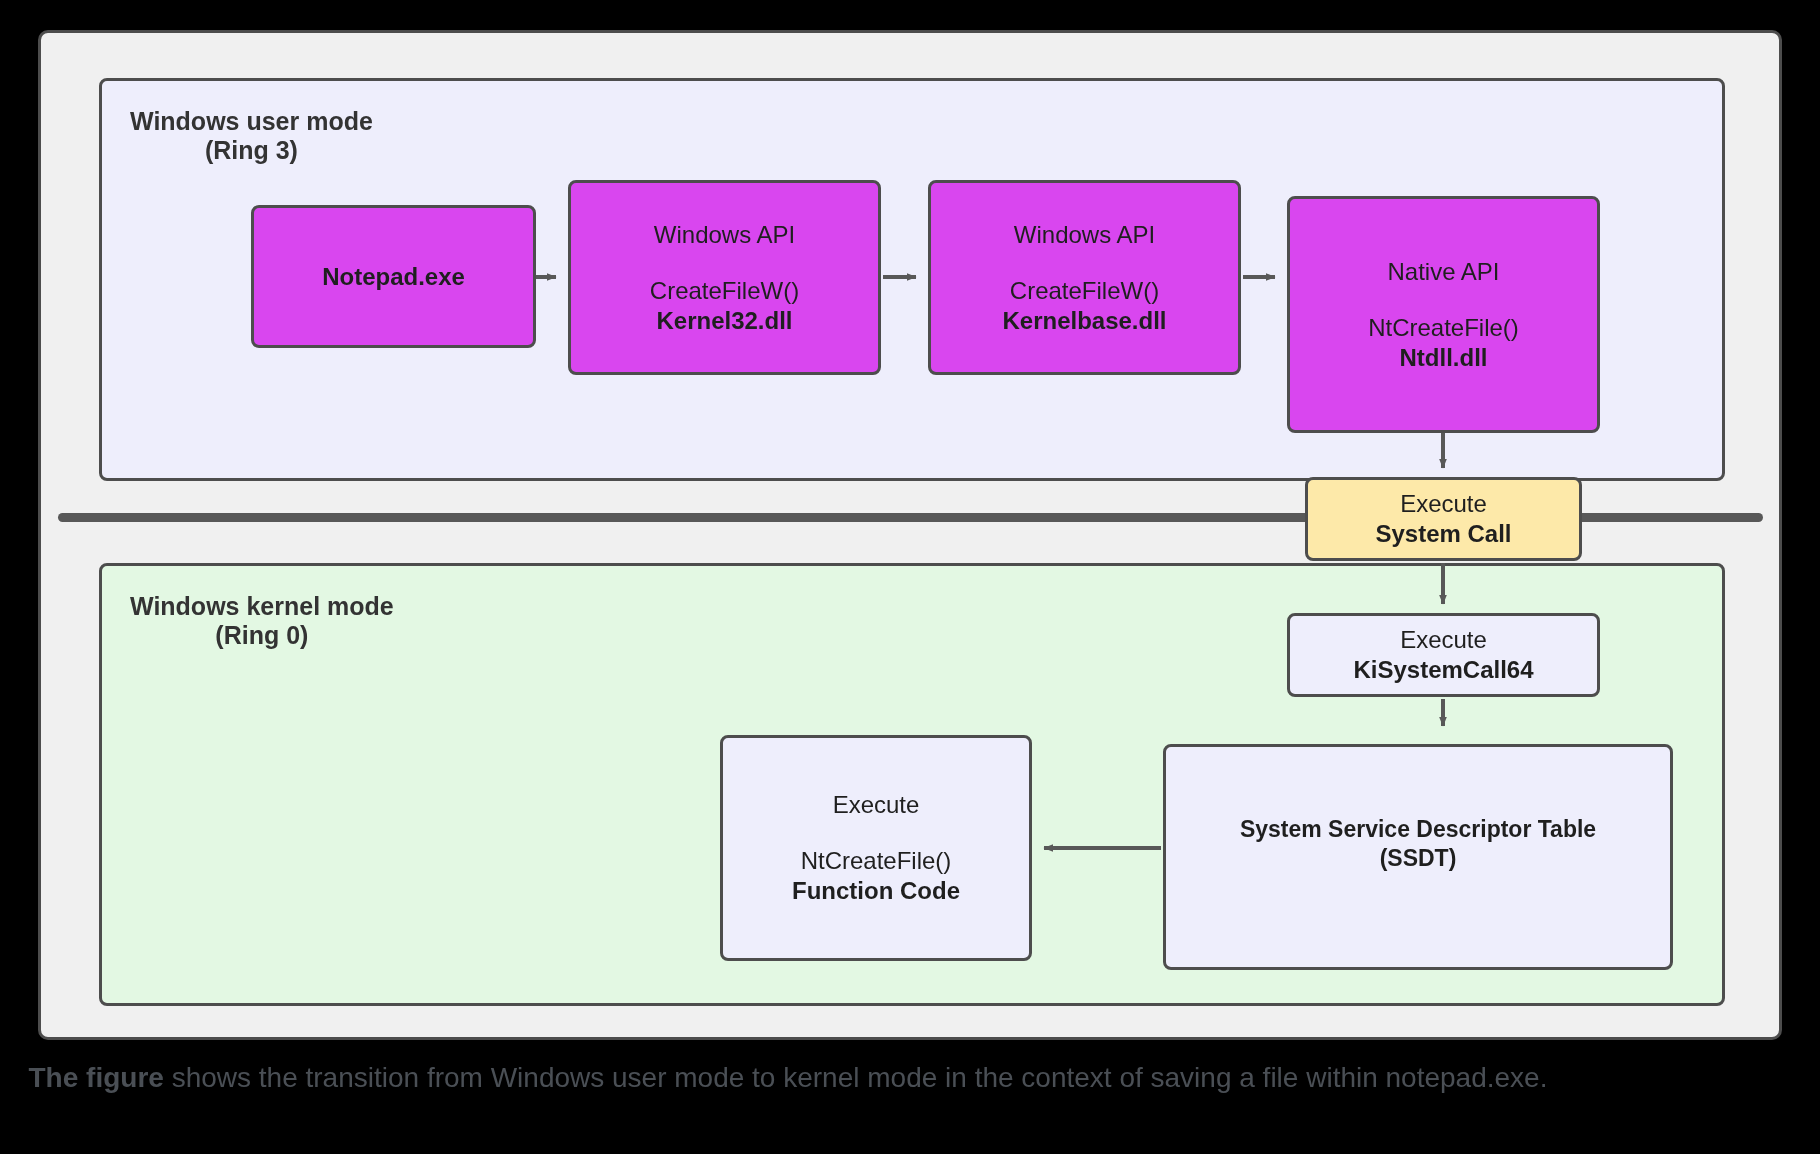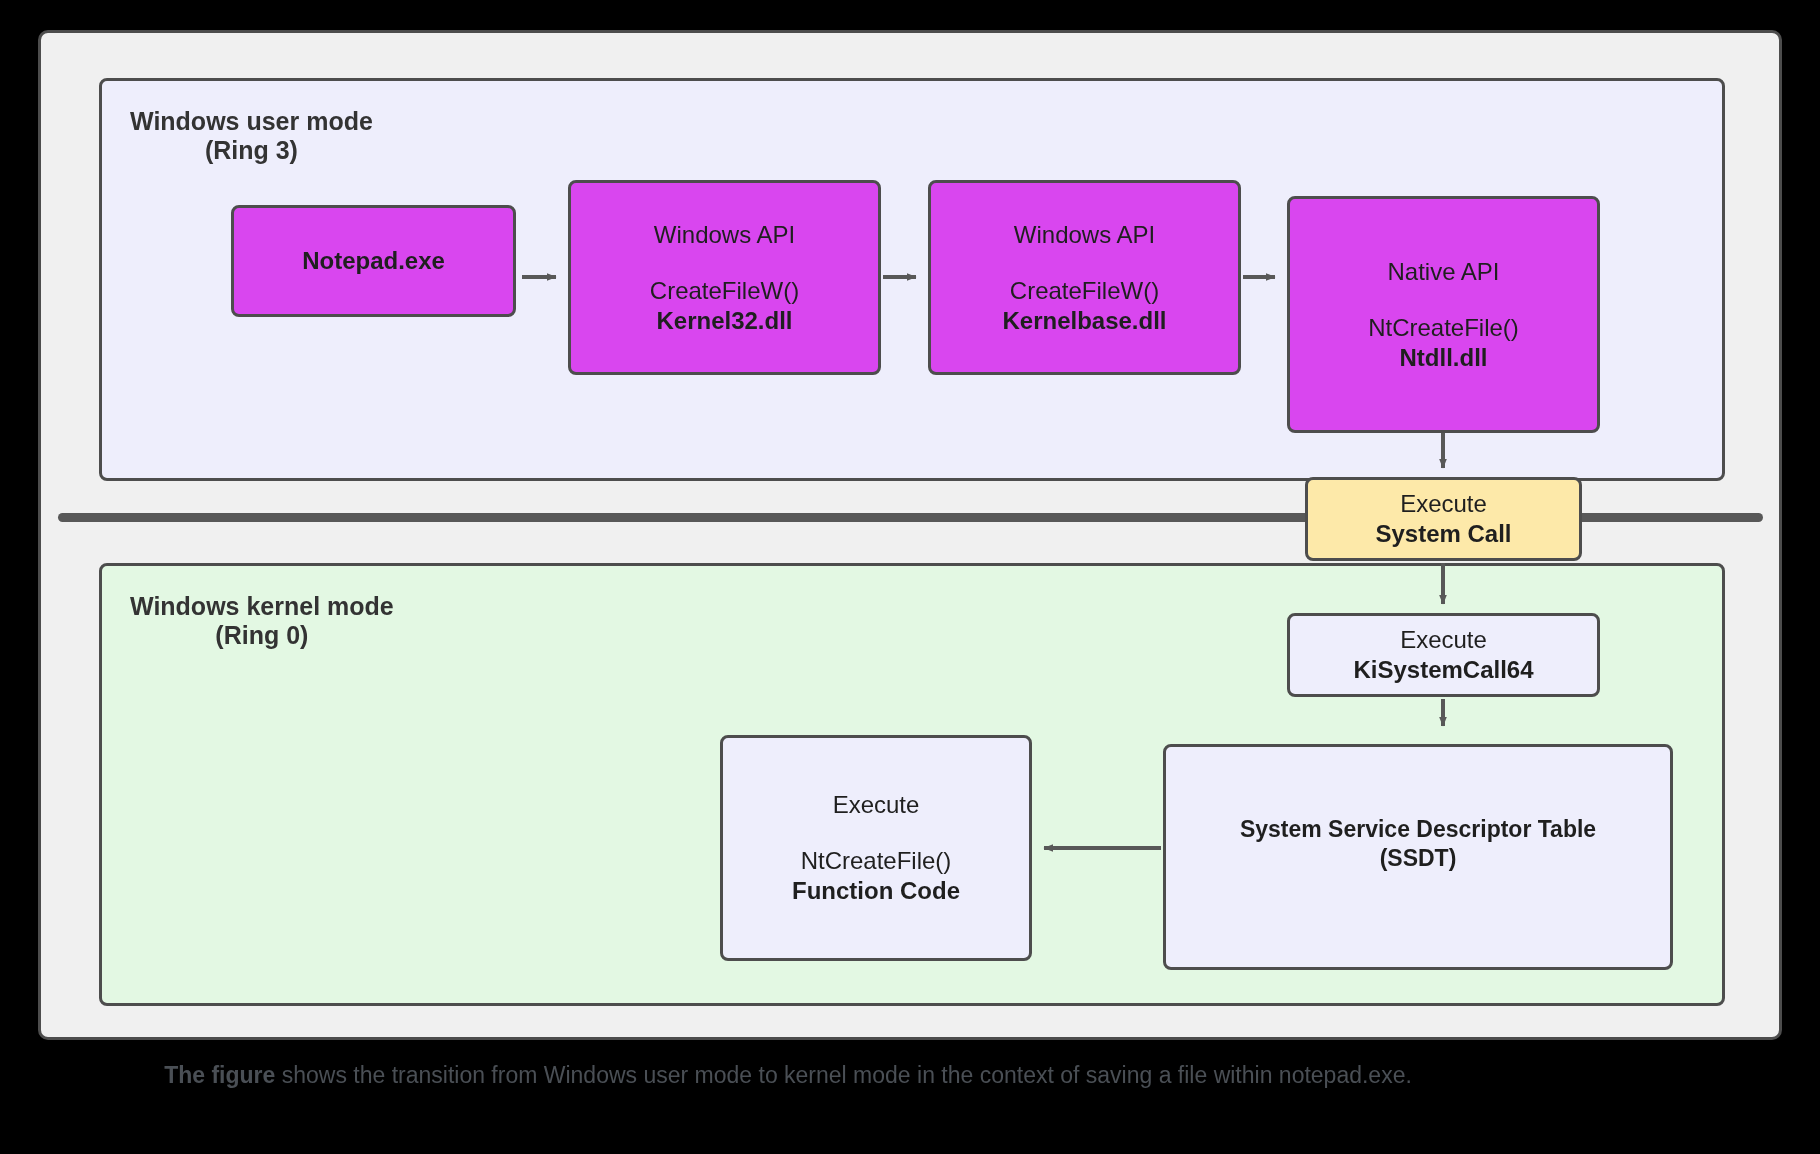--- a/index.html
+++ b/index.html
@@ -97,21 +97,21 @@
     white-space: nowrap;
   }
   .node .ln.b { font-weight: bold; }
   .node .gap { height: 26px; }
 
   .fill-green { background: #d946ef; }
   .fill-lav   { background: #eeeefc; }
   .fill-amber { background: #fde9a9; }
 
   
-  .n-notepad   { left: 231px; top: 205px; width: 285px; height: 112px; }
+  .n-notepad   { left: 251px; top: 205px; width: 285px; height: 143px; }
   .n-kernel32  { left: 568px; top: 180px; width: 313px; height: 195px; }
   .n-kernelbase{ left: 928px; top: 180px; width: 313px; height: 195px; }
   .n-ntdll     { left: 1287px; top: 196px; width: 313px; height: 237px; }
   .n-syscall   { left: 1305px; top: 477px; width: 277px; height: 84px; z-index: 5; }
   .n-kisys     { left: 1287px; top: 613px; width: 313px; height: 84px; }
   .n-ssdt      { left: 1163px; top: 735px; width: 510px; height: 226px; font-size: 23px; margin-top: 9px; }
   .n-funccode  { left: 720px; top: 735px; width: 312px; height: 226px; }
 
   .n-ssdt .sub { font-size: 23px; }
 
@@ -125,21 +125,21 @@
     pointer-events: none;
   }
 
   
   .caption {
     position: absolute;
     left: 0;
     top: 1062px;
     width: 1576px;
     text-align: center;
-    font-size: 23px;
+    font-size: 28px;
     color: #4a4f55;
   }
   .caption b { font-weight: bold; }
 </style>
 </head>
 <body>
 
 <div id="root">
 
   <div class="outer-frame"></div>

